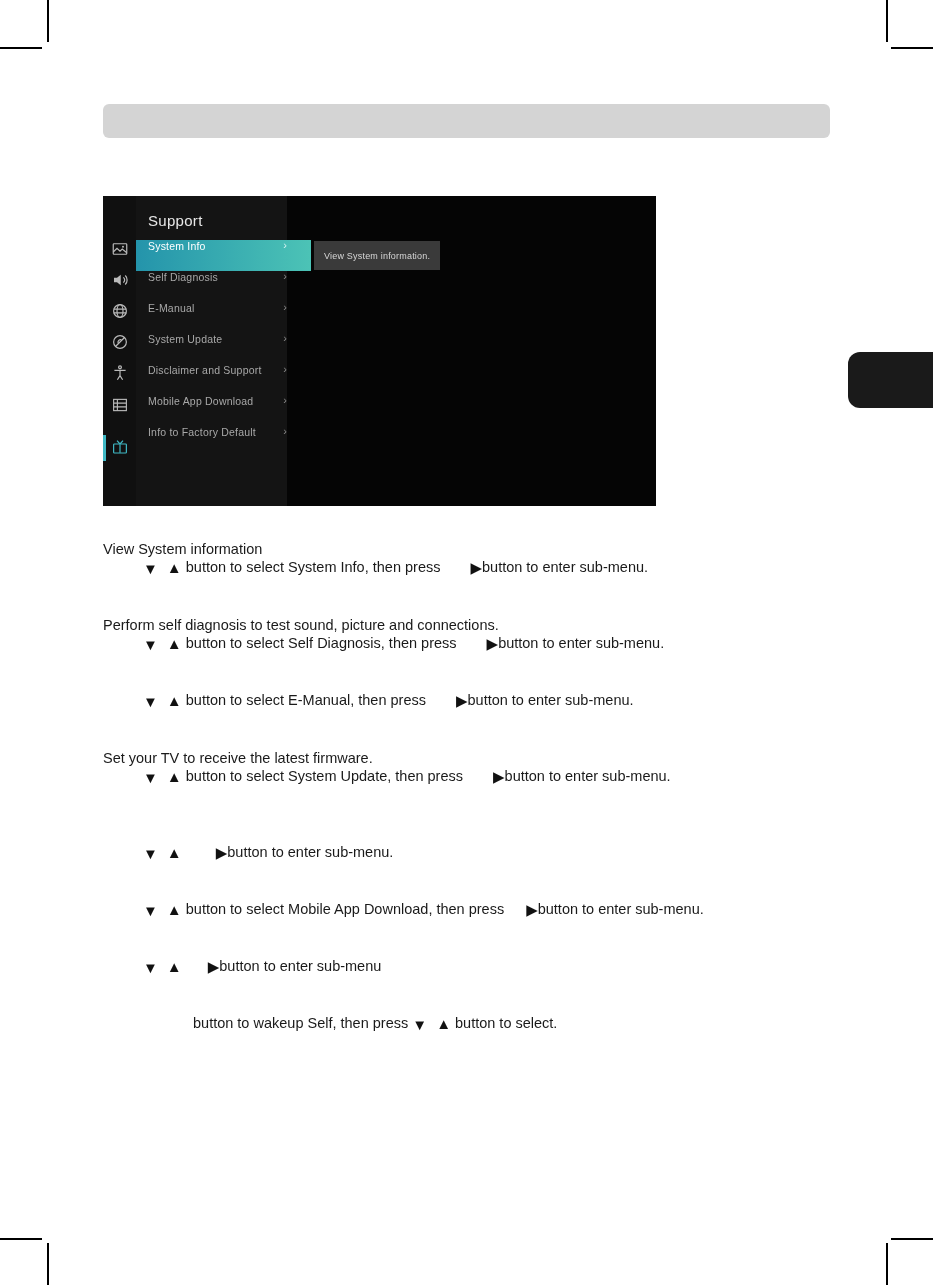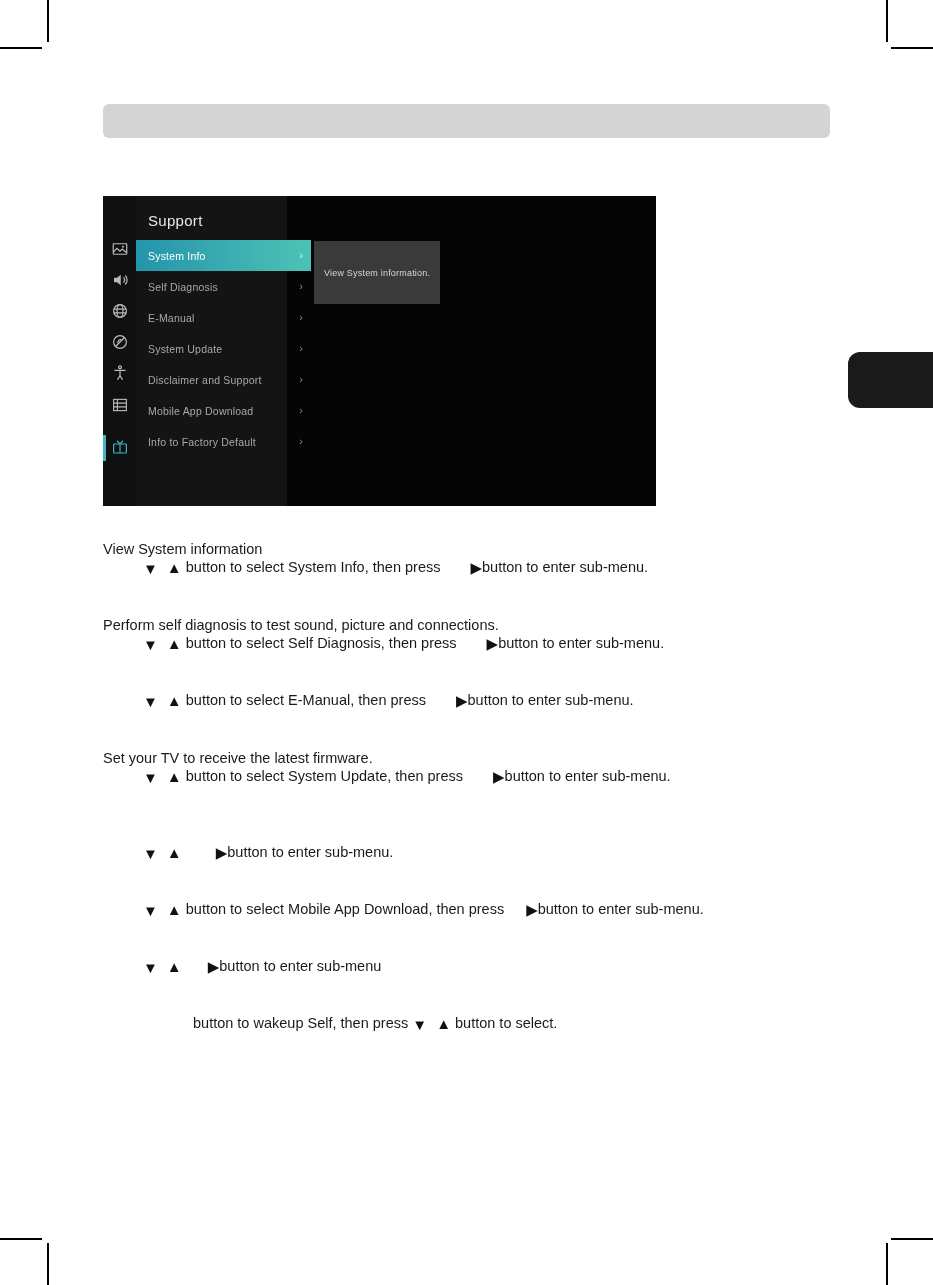--- a/index.html
+++ b/index.html
@@ -112,22 +112,22 @@
   .menu-list {
     position: absolute;
     left: 33px;
     top: 44px;
     width: 175px;
   }
   .menu-row {
     position: relative;
     height: 31px;
     display: flex;
-    align-items: center;
-    padding: 0 8px 0 12px;
+    align-items: flex-start;
+    padding: 0 24px 0 12px;
     box-sizing: border-box;
   }
   .menu-row .label {
     font-size: 10.5px;
     color: #a8a8a8;
     letter-spacing: .2px;
     flex: 1;
     white-space: nowrap;
   }
   .menu-row .chev {
@@ -139,21 +139,21 @@
     background: linear-gradient(to right, #2494ab 0%, #4cc3b6 100%);
   }
   .menu-row.selected .label { color: #ffffff; }
   .menu-row.selected .chev  { color: #d7f3f1; }
 
   .tooltip {
     position: absolute;
     left: 211px;
     top: 45px;
     height: 29px;
-    padding: 17px 10px;
+    padding: 0 10px;
     display: flex;
     align-items: center;
     background: #3a3a3a;
     font-size: 9px;
     color: #d6d6d6;
     letter-spacing: .2px;
     white-space: nowrap;
   }
 
   .lead {

